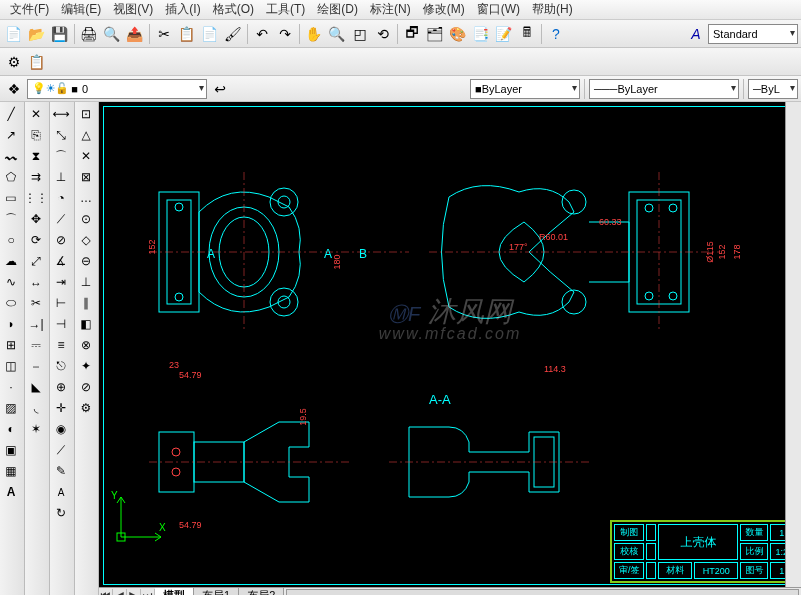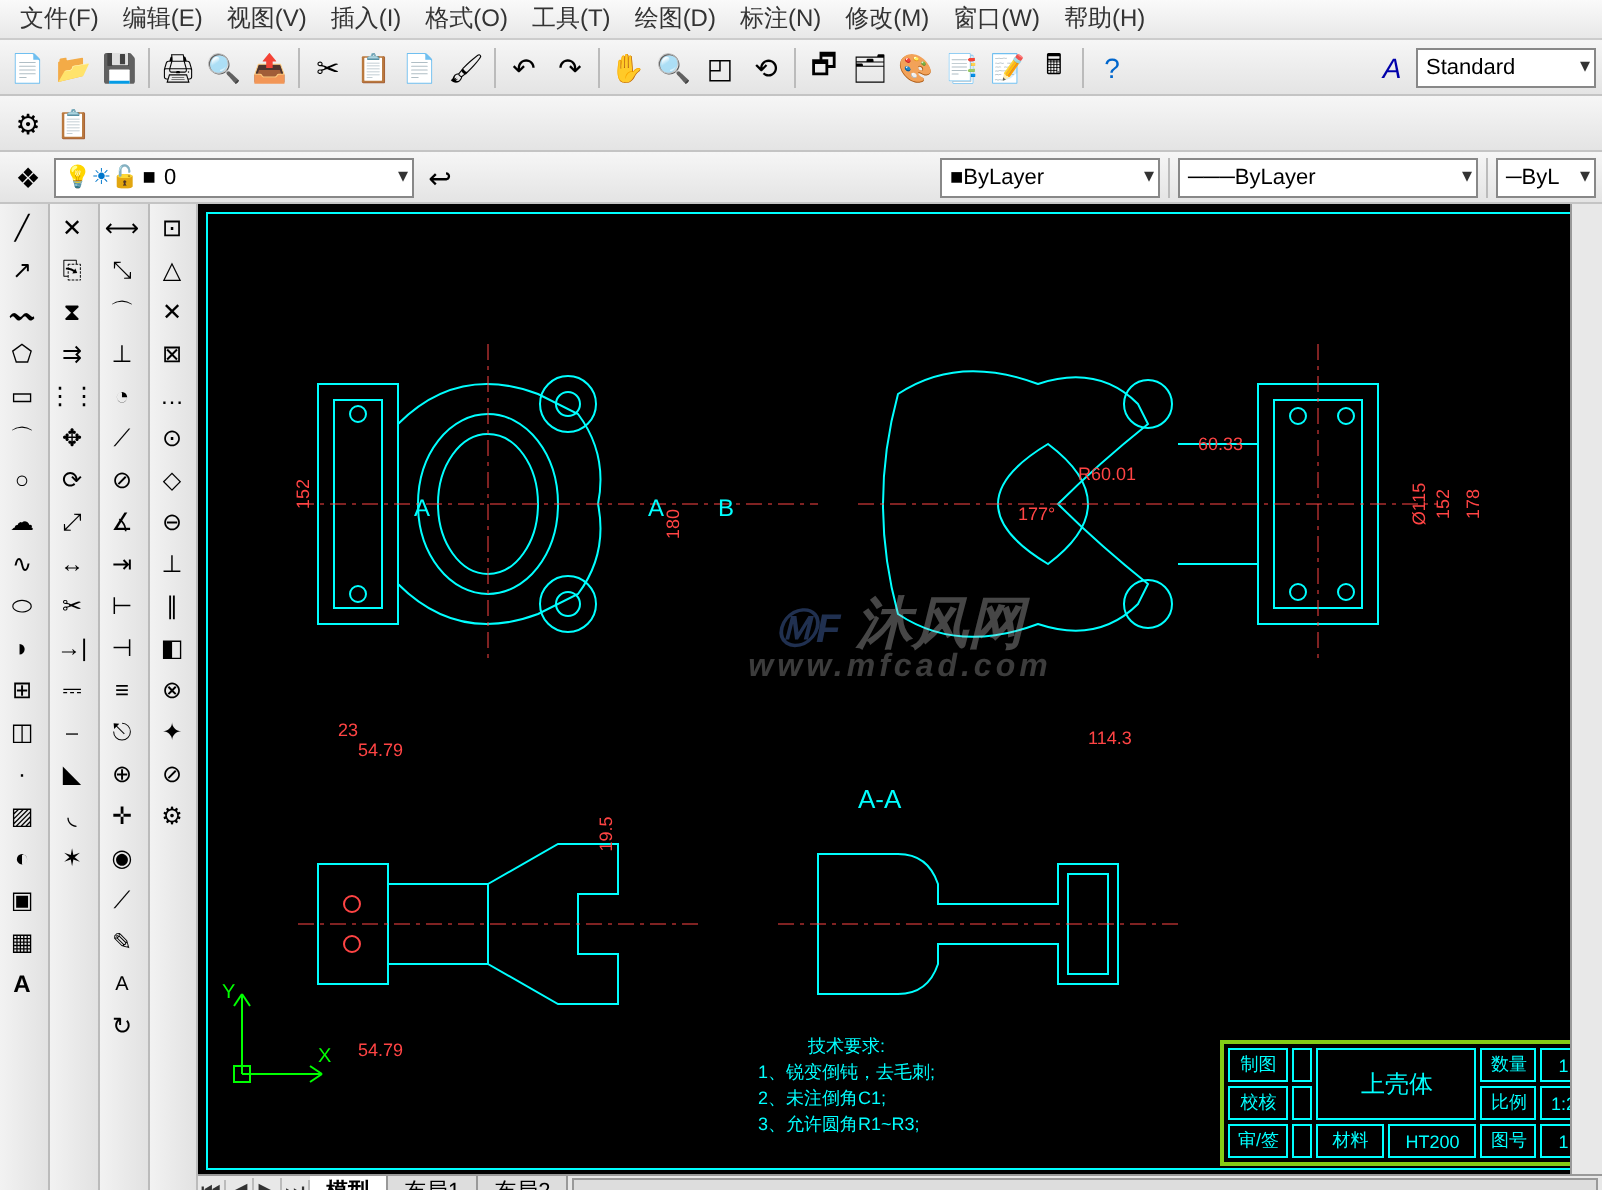--- a/index.html
+++ b/index.html
@@ -28,21 +28,21 @@
 
 .frame{position:absolute;left:4px;top:4px;right:4px;bottom:2px;border:1px solid #0ff}
 .a3label{position:absolute;right:10px;top:4px;color:#0f0;font-size:24px;font-family:SimHei}
 .dim{color:#f44;font-size:9px;position:absolute}
 .part{position:absolute}
 .partline{stroke:#0ff;stroke-width:1;fill:none}
 .centerline{stroke:#f44;stroke-width:0.5;stroke-dasharray:8 3 2 3}
 .titleblk{position:absolute;right:0;bottom:0;border:2px solid #84cc16}
 .titleblk td{border:1px solid #0ff;color:#0ff;font-size:9px;padding:1px 4px;text-align:center}
 .techreq{position:absolute;left:280px;bottom:18px;color:#0ff;font-size:9px;line-height:13px}
-.watermark{position:absolute;left:50%;top:45%;transform:translate(-50%,-50%);font-size:28px;color:rgba(200,200,200,0.35);font-weight:bold;font-style:italic;pointer-events:none;text-align:center;line-height:1}
+.watermark{position:absolute;left:50%;top:45%;transform:translate(-50%,-50%);font-size:28px;color:rgba(200,200,200,0.35);font-weight:normal;font-style:italic;pointer-events:none;text-align:center;line-height:1}
 .watermark .sub{font-size:16px;letter-spacing:2px;color:rgba(200,200,200,0.3)}
 .ucs{position:absolute;left:12px;bottom:40px}
 .ucs line{stroke:#0f0}
 .ucs text{fill:#0f0;font-size:10px}
 .section-label{color:#0ff;font-size:12px;position:absolute}
 </style>
 </head>
 <body>
 
 <div class="menubar">
@@ -246,21 +246,21 @@
     <rect x="200" y="40" width="60" height="120" class="partline"></rect>
     <rect x="208" y="48" width="44" height="104" class="partline"></rect>
     <circle cx="220" cy="56" r="4" class="partline"></circle>
           <circle cx="244" cy="56" r="4" class="partline"></circle>
     <circle cx="220" cy="144" r="4" class="partline"></circle>
           <circle cx="244" cy="144" r="4" class="partline"></circle>
     <path d="M160 70 L200 70 L200 130 L160 130" class="partline"></path>
     <line x1="0" y1="100" x2="290" y2="100" class="centerline"></line>
     <line x1="230" y1="20" x2="230" y2="180" class="centerline"></line>
   </svg>
-  <div class="dim" style="left:410px;top:150px">177°</div>
+  <div class="dim" style="left:410px;top:140px">177°</div>
   <div class="dim" style="left:440px;top:130px">R60.01</div>
   <div class="dim" style="left:500px;top:115px">60.33</div>
   <div class="dim" style="left:615px;top:145px;transform:rotate(-90deg)">152</div>
   <div class="dim" style="left:630px;top:145px;transform:rotate(-90deg)">178</div>
   <div class="dim" style="left:600px;top:145px;transform:rotate(-90deg)">Ø115</div>
   <div class="dim" style="left:445px;top:262px">114.3</div>
 
   <div class="section-label" style="left:330px;top:290px;font-size:13px">A-A</div>
   <svg class="part" style="left:50px;top:300px" width="200" height="120">
     <rect x="10" y="30" width="35" height="60" class="partline"></rect>
@@ -272,26 +272,20 @@
   </svg>
   <div class="dim" style="left:195px;top:310px;transform:rotate(-90deg)">19.5</div>
   <div class="dim" style="left:80px;top:418px">54.79</div>
 
   <svg class="part" style="left:290px;top:300px" width="200" height="120">
     <path d="M20 25 L60 25 Q75 25 80 40 L80 50 L140 50 L140 30 L170 30 L170 90 L140 90 L140 70 L80 70 L80 80 Q75 95 60 95 L20 95 Z" class="partline"></path>
     <rect x="145" y="35" width="20" height="50" class="partline"></rect>
     <line x1="0" y1="60" x2="200" y2="60" class="centerline"></line>
   </svg>
 
-  <div class="techreq">
-    <div style="text-align:center">技术要求:</div>
-    <div>1、锐变倒钝，去毛刺;</div>
-    <div>2、未注倒角C1;</div>
-    <div>3、允许圆角R1~R3;</div>
-  </div>
 
   <table class="titleblk" style="right:4px;bottom:4px">
     <tbody>
             <tr>
               <td>制图</td>
               <td></td>
               <td rowspan="2" colspan="2" style="font-size:12px;width:80px">上壳体</td>
               <td>数量</td>
               <td>1</td>
             </tr>

